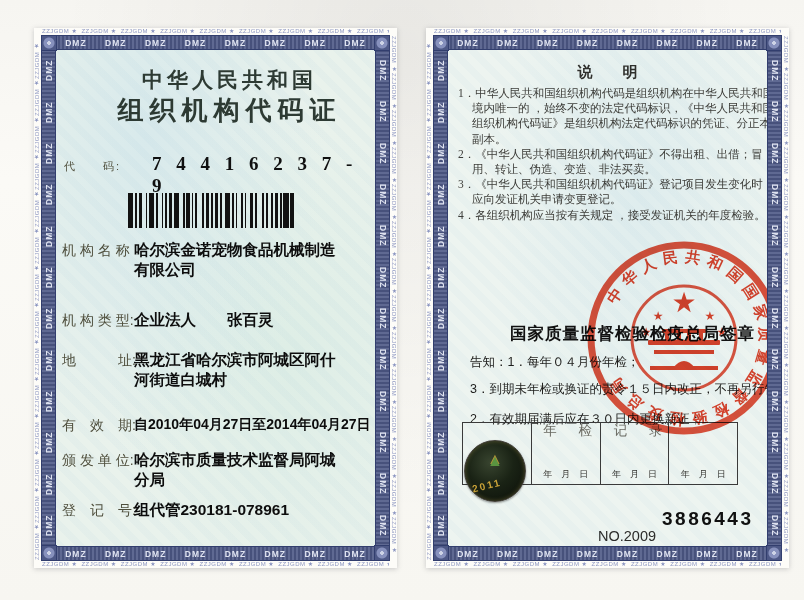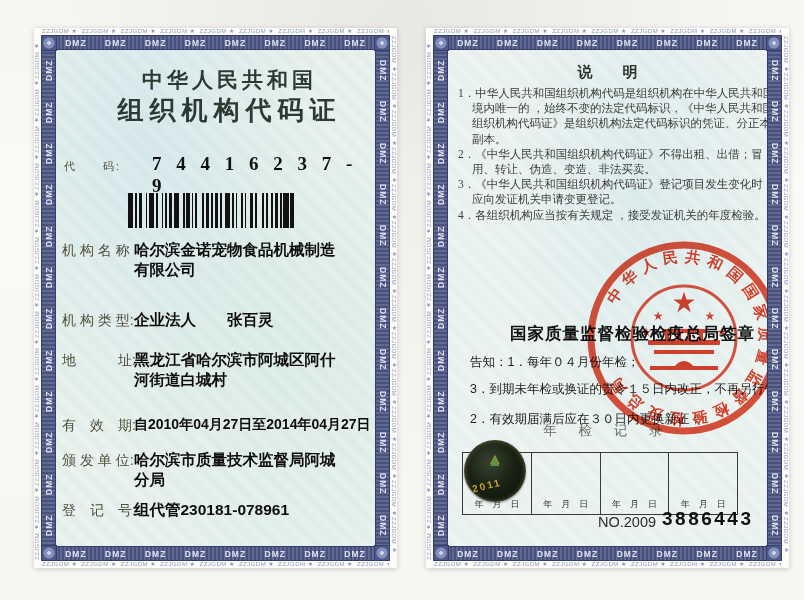--- a/index.html
+++ b/index.html
@@ -80,36 +80,36 @@
   .explain-list p{margin:0;padding-left:14px;text-indent:-14px;}
   .country{position:absolute;left:6px;top:260px;font-weight:bold;font-size:15.5px;
            line-height:27px;color:#1c1c1a;white-space:pre;}
   .seal-caption{position:absolute;left:62px;top:273px;width:285px;font-weight:bold;
                 font-size:16.5px;letter-spacing:1px;color:#111;}
   .notice{position:absolute;left:22px;width:332px;font-weight:normal;color:#1e1e1c;
           font-size:12.5px;line-height:14.5px;}
   .n1{top:305px;} .n3{top:332px;} .n2{top:362px;}
   .insp-title{position:absolute;top:372px;left:0;right:0;text-align:center;
               color:#6a6a62;font-size:13.5px;letter-spacing:9px;}
-  .insp-table{position:absolute;left:14px;top:402px;width:276px;height:63px;
+  .insp-table{position:absolute;left:14px;top:372px;width:276px;height:63px;
               border:1.5px solid #3a3a3a;box-sizing:border-box;display:flex;}
   .insp-cell{flex:1;border-left:1px solid #3a3a3a;position:relative;}
   .insp-cell:first-child{border-left:none;}
   .insp-date{position:absolute;bottom:3px;left:0;right:0;text-align:center;
              color:#33332f;font-size:9px;white-space:pre;}
   .hologram{position:absolute;left:16px;top:390px;width:60px;height:60px;border-radius:50%;
             background:radial-gradient(circle at 42% 36%, #38442f 0%, #1a2315 45%, #0a0d08 100%);
             border:1px solid #44403a;box-shadow:0 1px 2px rgba(0,0,0,.4), inset 0 0 4px rgba(200,180,90,.35);
             z-index:3;}
   .holo-emblem{position:absolute;left:0;right:0;top:12px;text-align:center;font-size:16px;
                color:#5a9440;text-shadow:0 -2px 0 rgba(210,170,60,.8);line-height:16px;}
   .holo-year{position:absolute;left:7px;bottom:10px;color:#c9a238;font-size:10px;font-weight:bold;
              letter-spacing:2px;transform:rotate(-14deg);}
   .serial{position:absolute;top:458px;left:0;right:0;}
-  .serial-prefix{position:absolute;left:150px;top:6px;font-size:14.5px;color:#2c2c2a;}
+  .serial-prefix{position:absolute;left:150px;top:20px;font-size:14.5px;color:#2c2c2a;}
   .serial-number{position:absolute;left:214px;top:0;font-size:19px;font-weight:bold;
                  letter-spacing:2.5px;color:#101010;}
 
   .stamp-wrap{position:absolute;left:136px;top:188px;width:200px;height:200px;
               mix-blend-mode:multiply;opacity:.95;z-index:4;}
 </style>
 </head>
 <body>
 
 <div class="page page-left">

